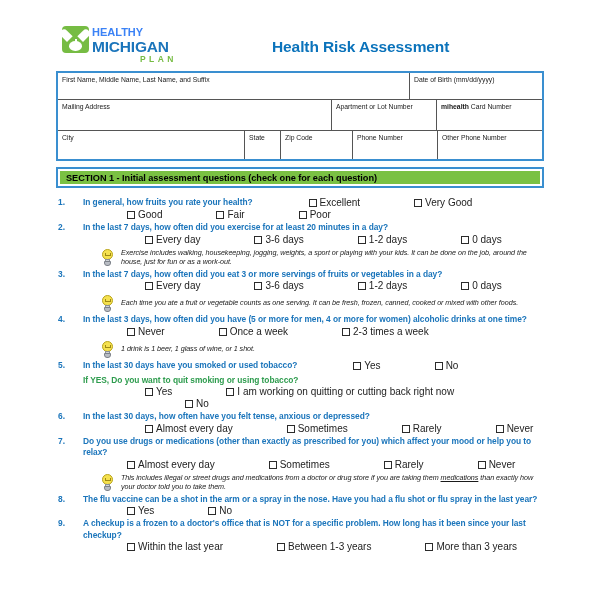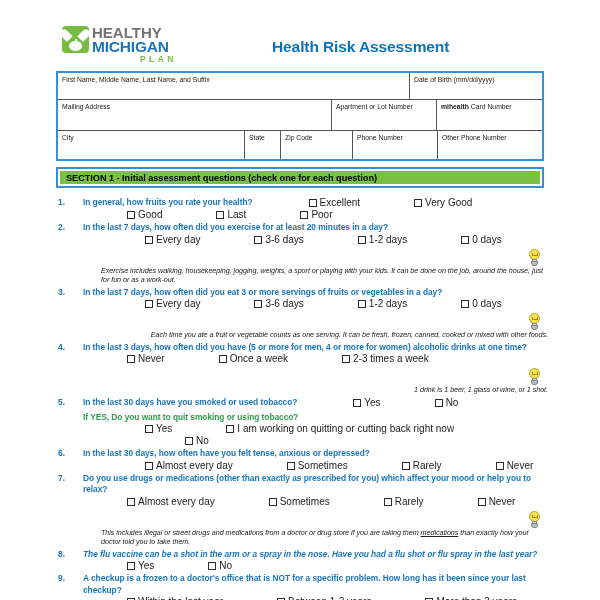--- a/index.html
+++ b/index.html
@@ -74,24 +74,24 @@
   }
   .logo-mark .apple-stem {
     position: absolute;
     left: 13px; top: 13px;
     width: 2px; height: 3px;
     background: #ffffff;
   }
   .logo-healthy {
     position: absolute;
     left: 30px; top: 0px;
-    font-size: 15px;
+    font-size: 11px;
     font-weight: bold;
     letter-spacing: 0px;
-    color: #737373;
+    color: #3b82f6;
     line-height: 15px;
   }
   .logo-michigan {
     position: absolute;
     left: 30px; top: 14px;
     font-size: 15.5px;
     font-weight: bold;
     letter-spacing: -0.2px;
     color: #1b75bb;
     line-height: 15px;
@@ -229,24 +229,23 @@
     background: #fff;
     margin-right: 3px;
     box-sizing: border-box;
     flex: 0 0 auto;
   }
   .opt-label { display: inline-block; }
 
   
   .tip {
     display: flex;
-    align-items: flex-end;
+    align-items: center;
     margin: 2px 0 2px 0;
     padding-left: 18px;
-    flex-direction: column;
   }
   .bulb {
     position: relative;
     width: 13px;
     height: 17px;
     flex: 0 0 auto;
     margin-right: 7px;
     margin-top: 1px;
   }
   .bulb-glass {
@@ -347,21 +346,21 @@
             <label class="opt">
               <span class="cb"></span>
               <span class="opt-label">Very Good</span>
             </label>
             <label class="opt">
               <span class="cb"></span>
               <span class="opt-label">Good</span>
             </label>
             <label class="opt">
               <span class="cb"></span>
-              <span class="opt-label">Last</span>
+              <span class="opt-label">Fair</span>
             </label>
             <label class="opt">
               <span class="cb"></span>
               <span class="opt-label">Poor</span>
             </label>
           </div>
         </div>
       </div>
       <div class="q">
         <div class="q-num">2.</div>
@@ -543,21 +542,21 @@
               <div class="bulb-base"></div>
             </div>
             <div class="tip-text">This includes illegal or street drugs and medications from a doctor or drug store if you are taking them <u>medications</u> than exactly how your doctor told you to take them.</div>
           </div>
         </div>
       </div>
       <div class="q">
         <div class="q-num">8.</div>
         <div class="q-body">
           <div class="opts">
-            <span class="q-text" style="margin-right: 4px; font-style: italic;">The flu vaccine can be a shot in the arm or a spray in the nose.  Have you had a flu shot or flu spray in the last year?</span>
+            <span class="q-text" style="margin-right: 4px;">The flu vaccine can be a shot in the arm or a spray in the nose.  Have you had a flu shot or flu spray in the last year?</span>
             <label class="opt">
               <span class="cb"></span>
               <span class="opt-label">Yes</span>
             </label>
             <label class="opt">
               <span class="cb"></span>
               <span class="opt-label">No</span>
             </label>
           </div>
         </div>

